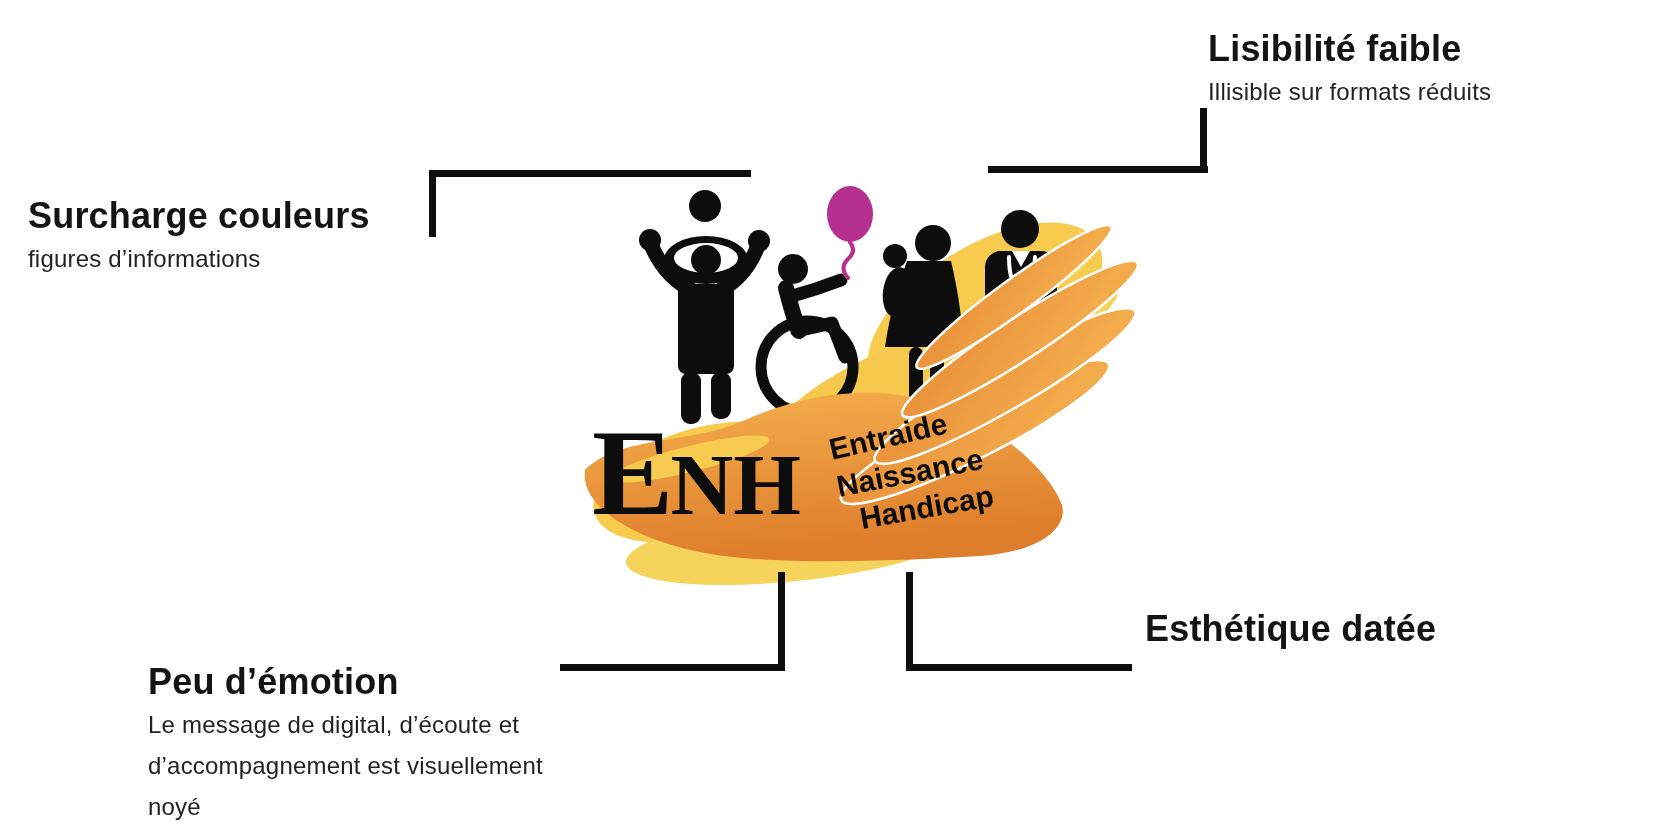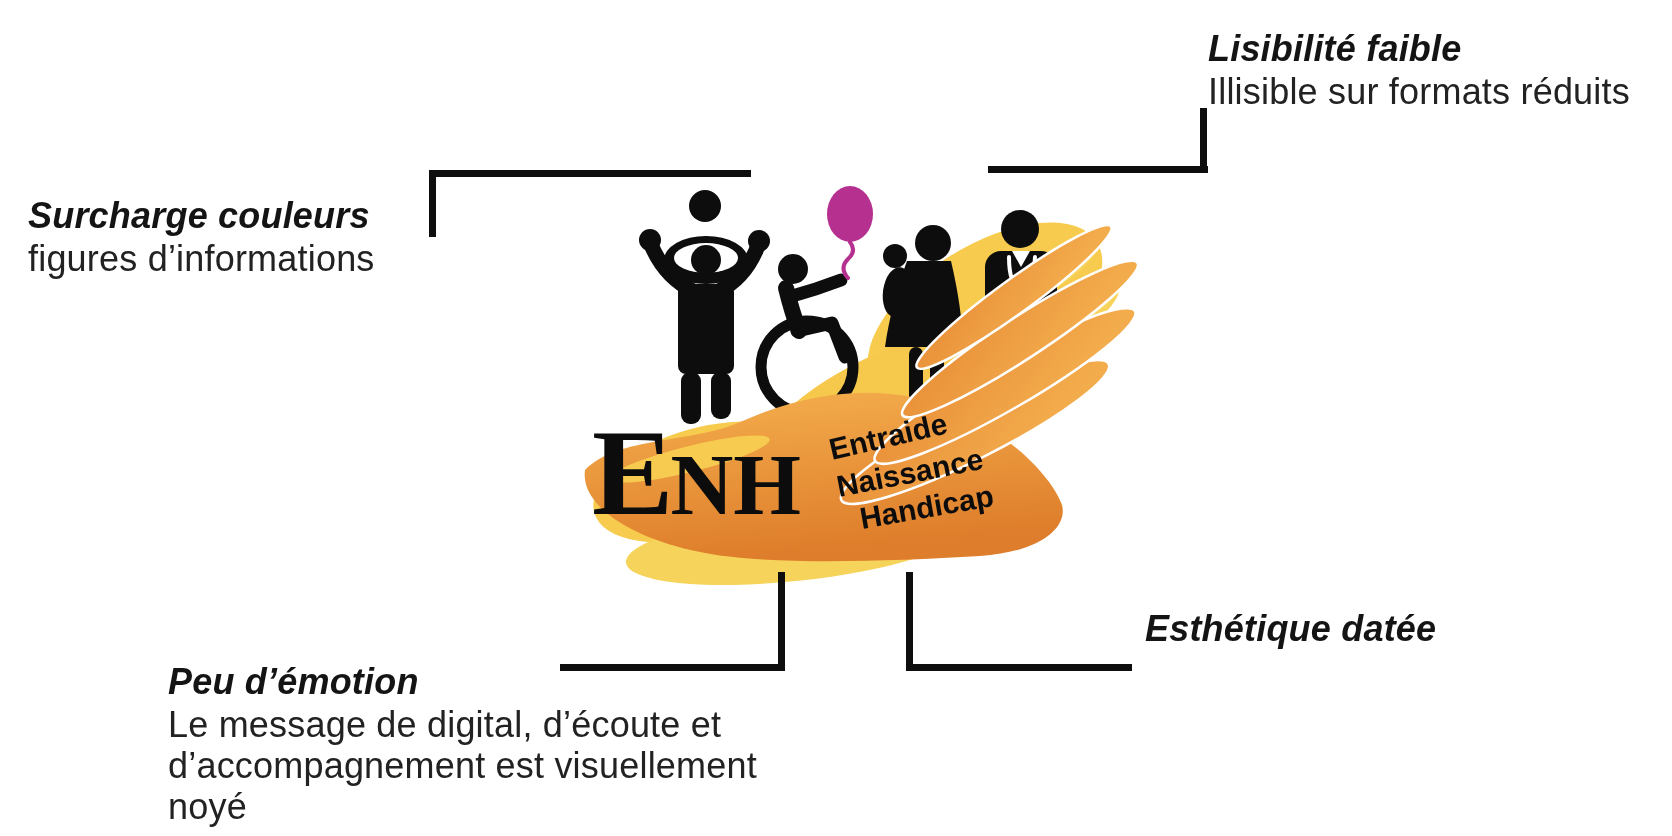--- a/index.html
+++ b/index.html
@@ -1,22 +1,22 @@
 <!DOCTYPE html>
 <html><head>
 <meta charset="utf-8">
 <style>
   html,body{margin:0;padding:0;background:#ffffff;}
   .canvas{
     position:relative;width:1672px;height:836px;background:#ffffff;overflow:hidden;
     font-family:"Liberation Sans", sans-serif;color:#1c1c1c;
   }
   .annotation{position:absolute;}
-  .annotation .title{font-size:36px;font-weight:700;line-height:44px;color:#141414;letter-spacing:.2px;font-style:italic;}
-  .annotation .line{font-size:36px;font-weight:400;line-height:41px;color:#222222;letter-spacing:.2px;}
+  .annotation .title{font-size:36px;font-weight:700;line-height:44px;color:#141414;letter-spacing:.2px;}
+  .annotation .line{font-size:24px;font-weight:400;line-height:41px;color:#222222;letter-spacing:.2px;}
   .bracket{position:absolute;background:#0e0e0e;}
   svg{position:absolute;left:0;top:0;pointer-events:none;}
 </style>
 </head>
 <body>
 
 <div class="canvas">
 
   <svg width="1672" height="836" viewBox="0 0 1672 836">
     <defs>
@@ -122,21 +122,21 @@
   <div class="annotation" style="left:1208px;top:27px;">
     <div class="title">Lisibilité faible</div>
     <div class="line">Illisible sur formats réduits</div>
   </div>
 
   <div class="annotation" style="left:28px;top:194px;">
     <div class="title">Surcharge couleurs</div>
     <div class="line">figures d’informations</div>
   </div>
 
-  <div class="annotation" style="left:168px;top:660px;">
+  <div class="annotation" style="left:148px;top:660px;">
     <div class="title">Peu d’émotion</div>
     <div class="line">Le message de digital, d’écoute et</div>
     <div class="line">d’accompagnement est visuellement</div>
     <div class="line">noyé</div>
   </div>
 
   <div class="annotation" style="left:1145px;top:607px;">
     <div class="title">Esthétique datée</div>
   </div>
 

